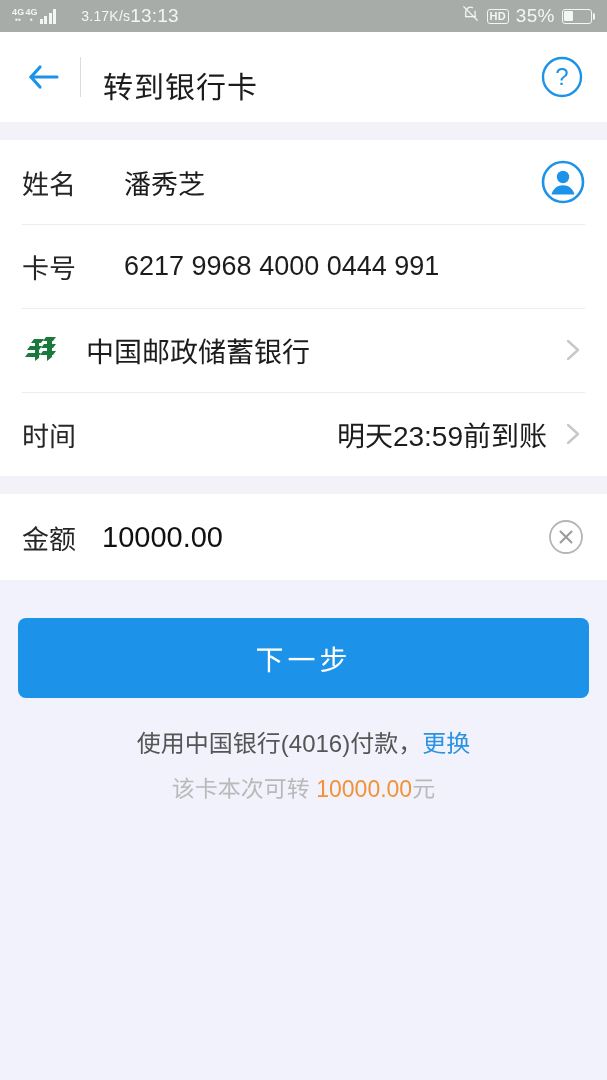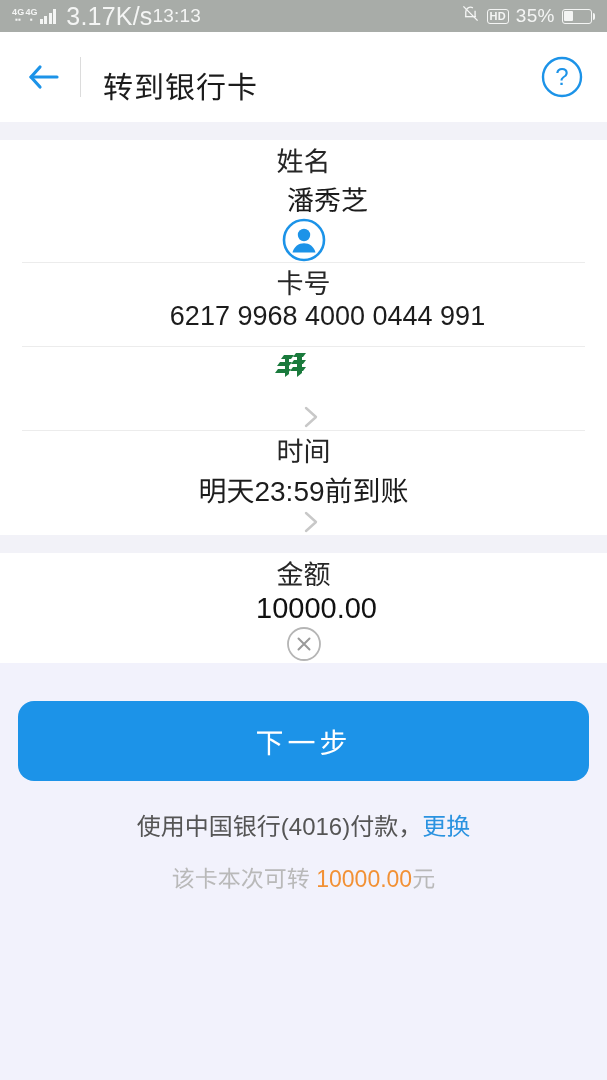--- a/index.html
+++ b/index.html
@@ -21,21 +21,21 @@
   .sb-center { flex:1; display:flex; }
   .sb-right { display:flex; align-items:center; gap:7px; flex:0 0 auto; }
   .net-stack { display:flex; align-items:flex-end; gap:1px; }
   .g4 { display:flex; flex-direction:column; align-items:center; line-height:1; }
   .g4 .lab { font-size:9px; font-weight:bold; }
   .g4 .dots { font-size:8px; margin-top:-1px; }
   .bars { display:flex; align-items:flex-end; gap:1.5px; height:15px; margin-left:1px; }
   .bars i { width:3px; background:#f4f5f4; display:block; }
   .bars i:nth-child(1){height:5px;} .bars i:nth-child(2){height:8px;}
   .bars i:nth-child(3){height:11px;} .bars i:nth-child(4){height:15px;}
-  .speed { font-size:25px; margin-left:5px; }
+  .speed { font-size:14px; margin-left:20px; }
   .clock { font-size:19px; }
   .hdbox {
     border:1.5px solid #f4f5f4; border-radius:3px;
     font-size:11px; font-weight:bold; padding:0 2px; line-height:13px;
   }
   .batt { display:flex; align-items:center; }
   .batt .shell {
     width:30px; height:15px; border:1.5px solid #f4f5f4; border-radius:3px;
     padding:1.5px; display:flex; align-items:center;
   }
@@ -50,21 +50,21 @@
   .back { width:44px; height:44px; display:flex; align-items:center; justify-content:center; cursor:pointer; }
   .hdivider { width:1px; height:40px; background:#dcdcdc; margin:0 22px 0 14px; }
   .title { font-size:30px; color:#1c1c1c; letter-spacing:1px;margin-top:16px; }
   .help { margin-left:auto; width:46px; height:46px; cursor:pointer; }
 
   
   .section { background:#fff; }
   .gap { height:18px; background:#f2f2f8; }
   .row {
     position:relative; min-height:84px;
-    display:flex; align-items:center; padding:0 22px;flex-direction:column;
+    display:flex; align-items:center; padding:0 22px;
   }
   .row + .row::before {
     content:""; position:absolute; top:0; left:22px; right:22px;
     height:1px; background:#ececec;
   }
   .lbl { font-size:27px; color:#262626; flex:0 0 auto; }
   .val { font-size:27px; color:#1c1c1c; }
   .row .lbl + .val { margin-left:48px; }
   .spacer { flex:1; }
 
@@ -75,30 +75,30 @@
   .time-val { font-size:28px; color:#1c1c1c; }
 
   
   .amt-row { min-height:86px; }
   .amt-val { font-size:29px; color:#111; margin-left:26px; }
   .clear-ico { width:38px; height:38px; flex:0 0 auto; cursor:pointer; }
 
   
   .action { padding:38px 18px 0; }
   .primary-btn {
-    width:100%; height:80px; background:#1c93e8; border:none; border-radius:16px;
+    width:100%; height:80px; background:#1c93e8; border:none; border-radius:8px;
     color:#fff; font-size:28px; letter-spacing:4px; cursor:pointer;
     font-family:inherit;
   }
   .pay-line {
     margin-top:26px; text-align:center; font-size:24px; color:#555;
   }
   .pay-line .chg { color:#2b93e0; cursor:pointer; }
   .limit-line {
-    margin-top:18px; text-align:center; font-size:23px; color:#b9b9b9;
+    margin-top:11px; text-align:center; font-size:23px; color:#b9b9b9;
   }
   .limit-line .amt { color:#f29135; }
 </style>
 </head>
 <body>
 
 <div id="app">
 
   <div class="statusbar">
     <div class="sb-left">
@@ -192,20 +192,21 @@
             <path d="M24 7 h10 l-3 4 h-10 z"></path>
             <path d="M8 16 h12 l-3 4 h-12 z"></path>
             <path d="M22 14 h12 l-3 4 h-12 z"></path>
             <path d="M6 23 h13 l-3 4 h-13 z"></path>
             <path d="M21 21 h13 l-3 4 h-13 z"></path>
             <path d="M25 7 h5 v20 l-5 4 z"></path>
             <path d="M13 12 h4 v16 l-4 3 z"></path>
           </g>
         </svg>
       </span>
+      <span class="bank-name">中国邮政储蓄银行</span>
       <span class="spacer"></span>
       <span class="chev">
         <svg width="26" height="26" viewBox="0 0 26 26" fill="none" stroke="#c8c8c8" stroke-width="2.4" stroke-linecap="round" stroke-linejoin="round">
           <path d="M9 4 L19 13 L9 22"></path>
         </svg>
       </span>
     </div>
 
     <div class="row">
       <span class="lbl">时间</span>

